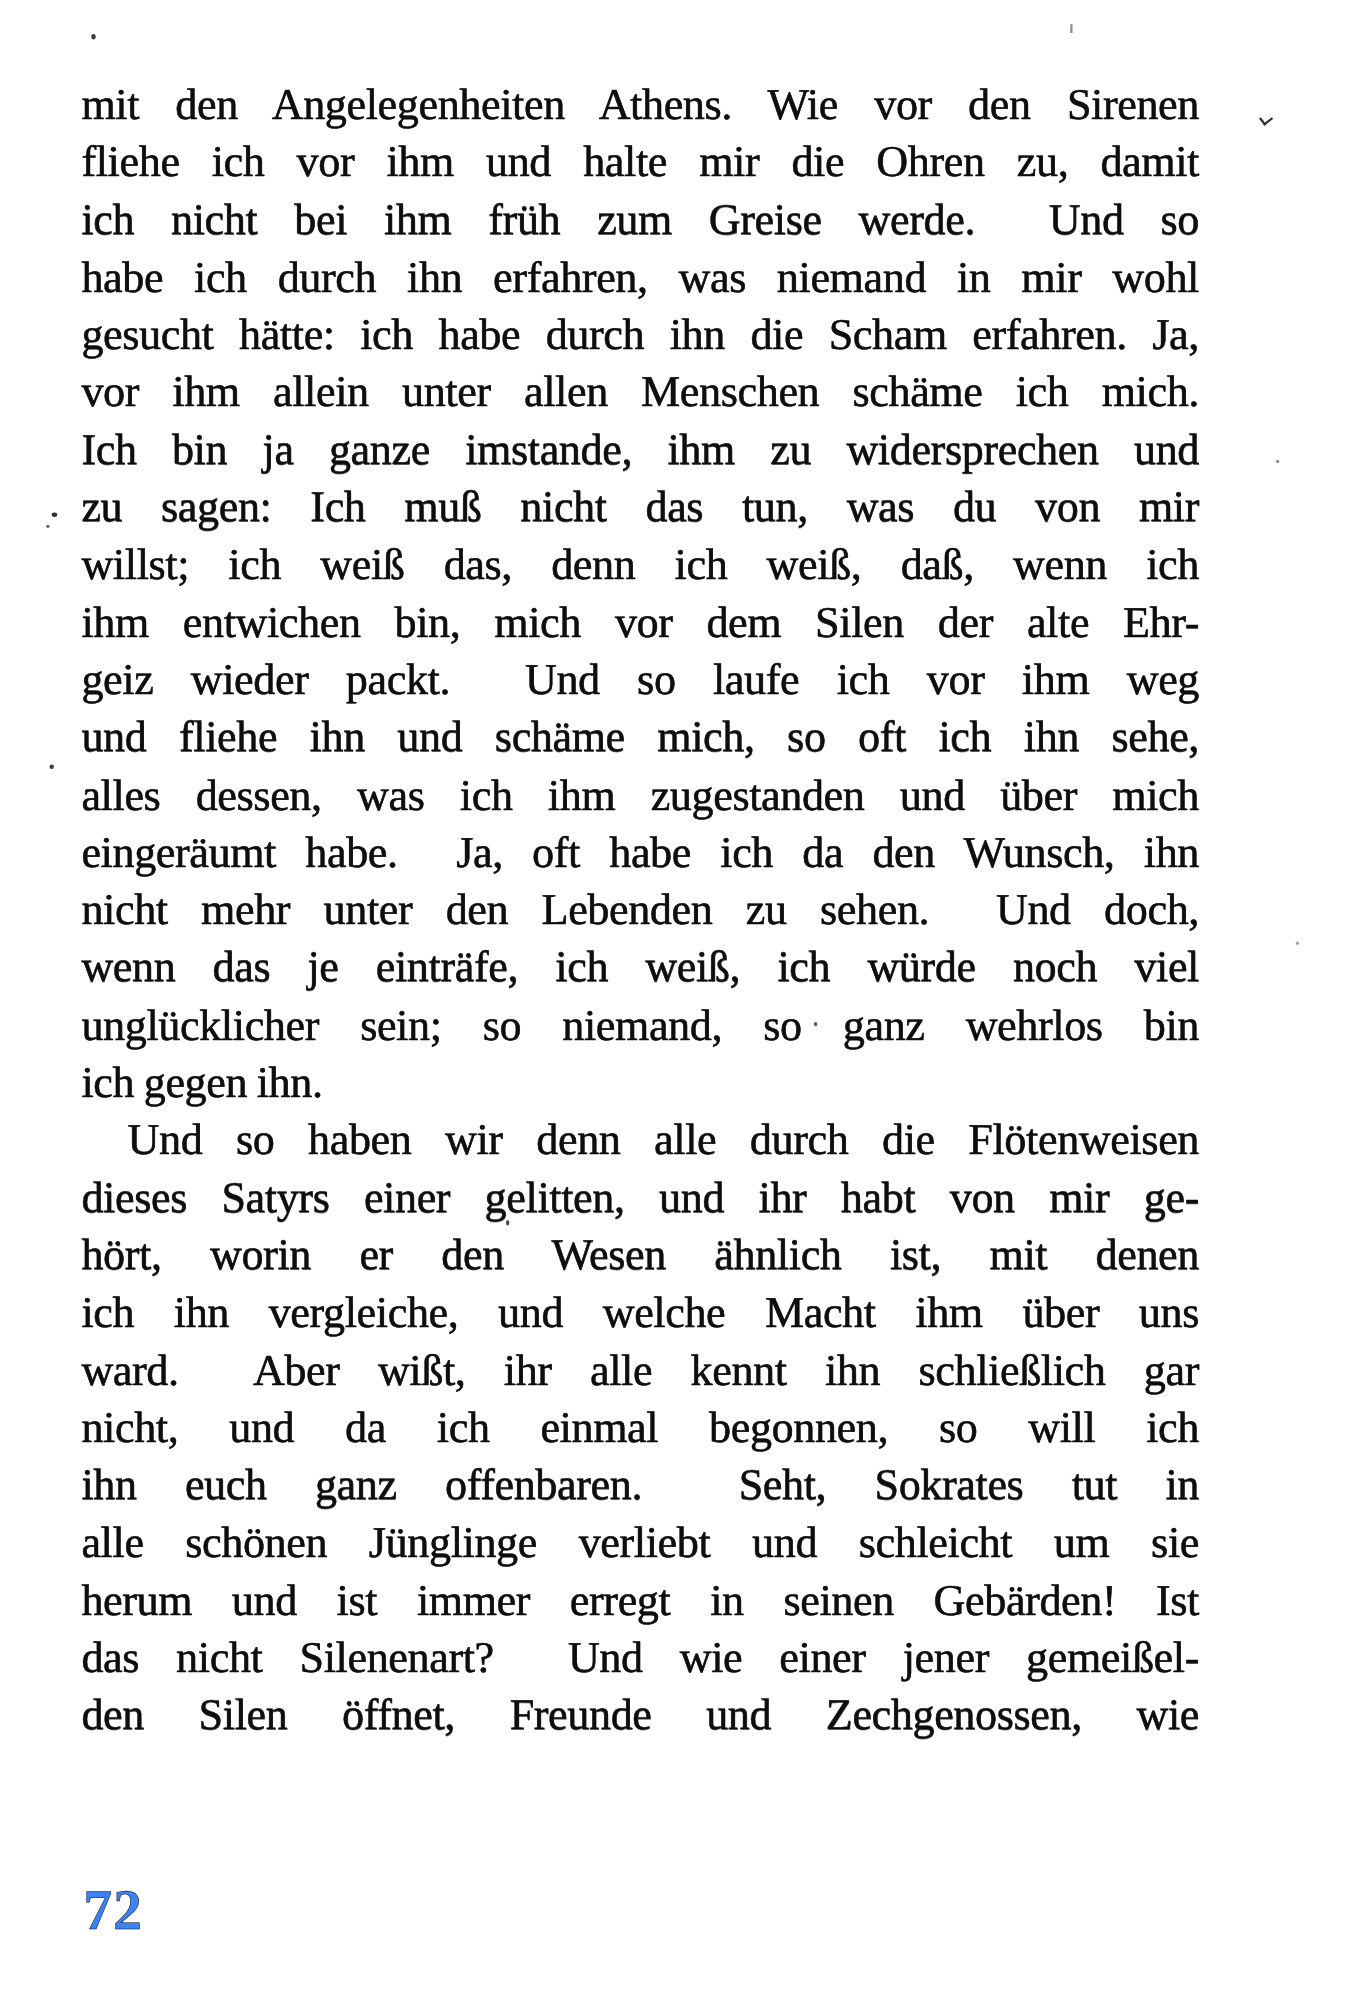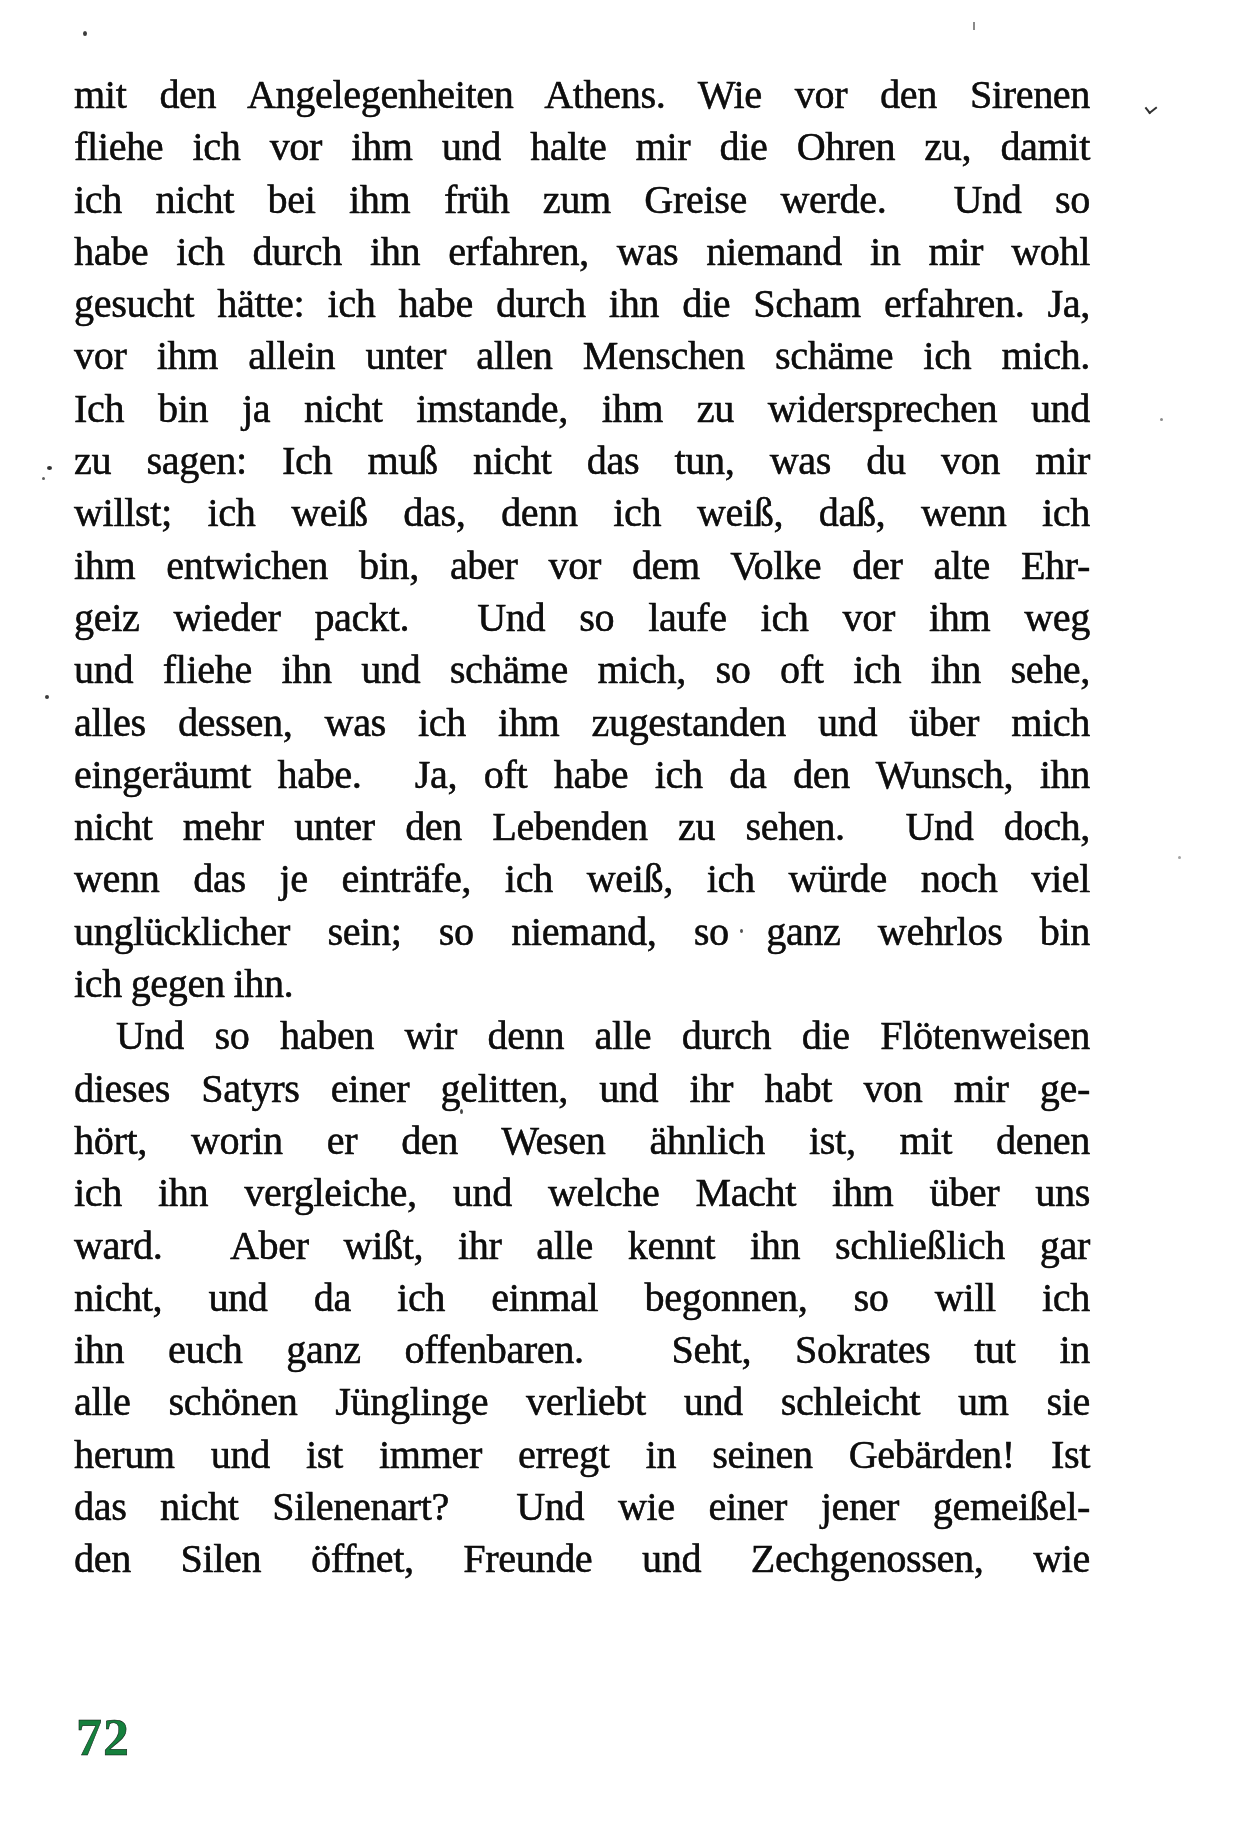--- a/index.html
+++ b/index.html
@@ -39,21 +39,21 @@
     text-align-last: left;
   }
   .line.indent { text-indent: 42px; }
   .pagenum {
     position: absolute;
     left: 76px;
     top: 1712px;
     font-size: 52px;
     line-height: 1;
     font-weight: 700;
-    color: #15803d;
+    color: #3b82f6;
     letter-spacing: 1px;
     -webkit-text-stroke: 0.5px #0e0e0e;
   }
   
   .speck {
     position: absolute;
     display: block;
     background: #1a1a1a;
     border-radius: 50%;
   }
@@ -80,24 +80,24 @@
 
 <div class="page">
 
   <div class="textblock">
     <div class="line">mit den Angelegenheiten Athens. Wie vor den Sirenen</div>
     <div class="line">fliehe ich vor ihm und halte mir die Ohren zu, damit</div>
     <div class="line">ich nicht bei ihm früh zum Greise werde.&nbsp; Und so</div>
     <div class="line">habe ich durch ihn erfahren, was niemand in mir wohl</div>
     <div class="line">gesucht hätte: ich habe durch ihn die Scham erfahren. Ja,</div>
     <div class="line">vor ihm allein unter allen Menschen schäme ich mich.</div>
-    <div class="line">Ich bin ja nicht imstande, ihm zu widersprechen und</div>
+    <div class="line">Ich bin ja ganze imstande, ihm zu widersprechen und</div>
     <div class="line">zu sagen: Ich muß nicht das tun, was du von mir</div>
     <div class="line">willst; ich weiß das, denn ich weiß, daß, wenn ich</div>
-    <div class="line">ihm entwichen bin, aber vor dem Volke der alte Ehr-</div>
+    <div class="line">ihm entwichen bin, mich vor dem Silen der alte Ehr-</div>
     <div class="line">geiz wieder packt.&nbsp; Und so laufe ich vor ihm weg</div>
     <div class="line">und fliehe ihn und schäme mich, so oft ich ihn sehe,</div>
     <div class="line">alles dessen, was ich ihm zugestanden und über mich</div>
     <div class="line">eingeräumt habe.&nbsp; Ja, oft habe ich da den Wunsch, ihn</div>
     <div class="line">nicht mehr unter den Lebenden zu sehen.&nbsp; Und doch,</div>
     <div class="line">wenn das je einträfe, ich weiß, ich würde noch viel</div>
     <div class="line">unglücklicher sein; so niemand, so ganz wehrlos bin</div>
     <div class="line para-end">ich gegen ihn.</div>
     <div class="line indent">Und so haben wir denn alle durch die Flötenweisen</div>
     <div class="line">dieses Satyrs einer gelitten, und ihr habt von mir ge-</div>

